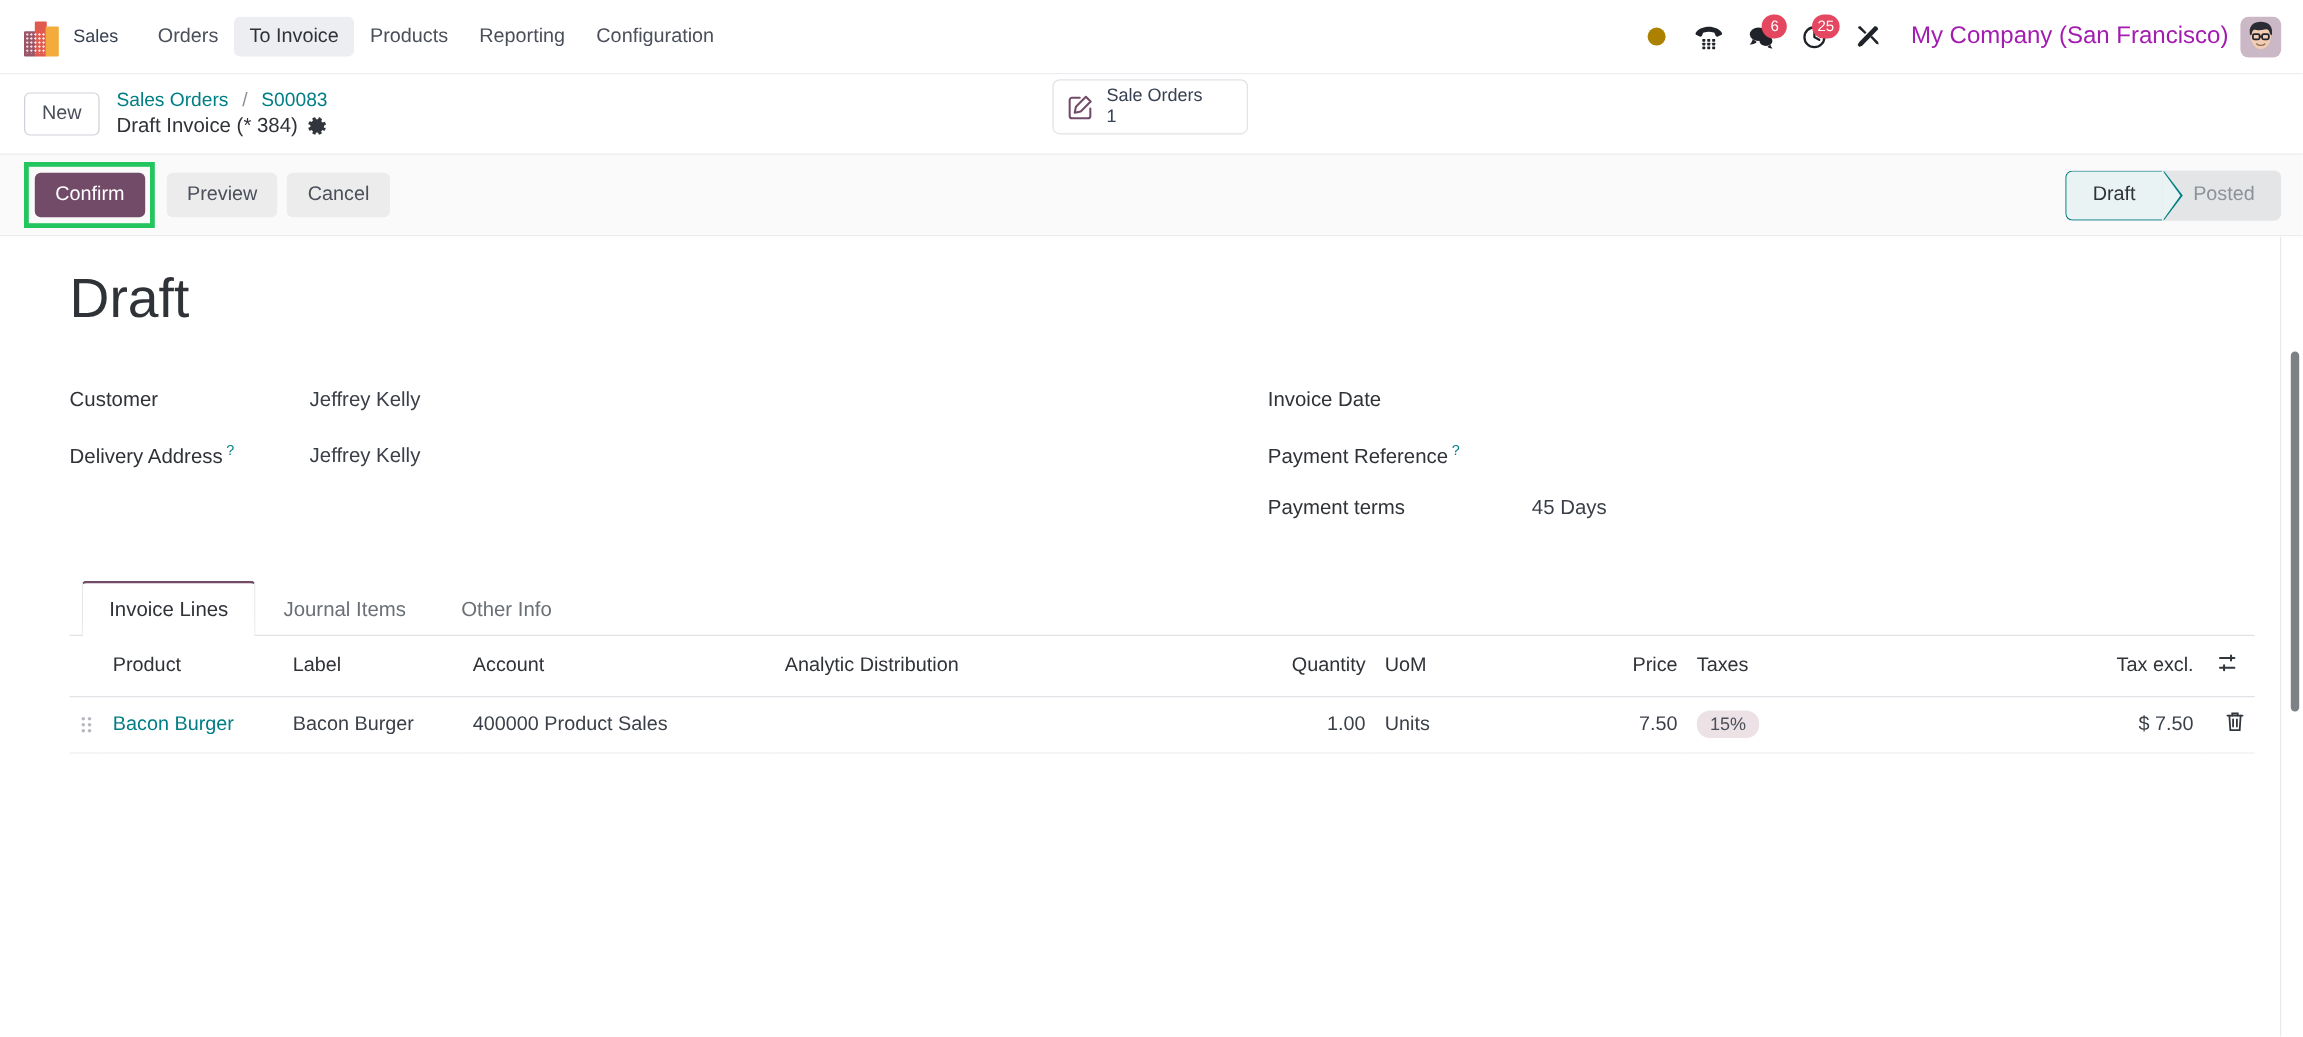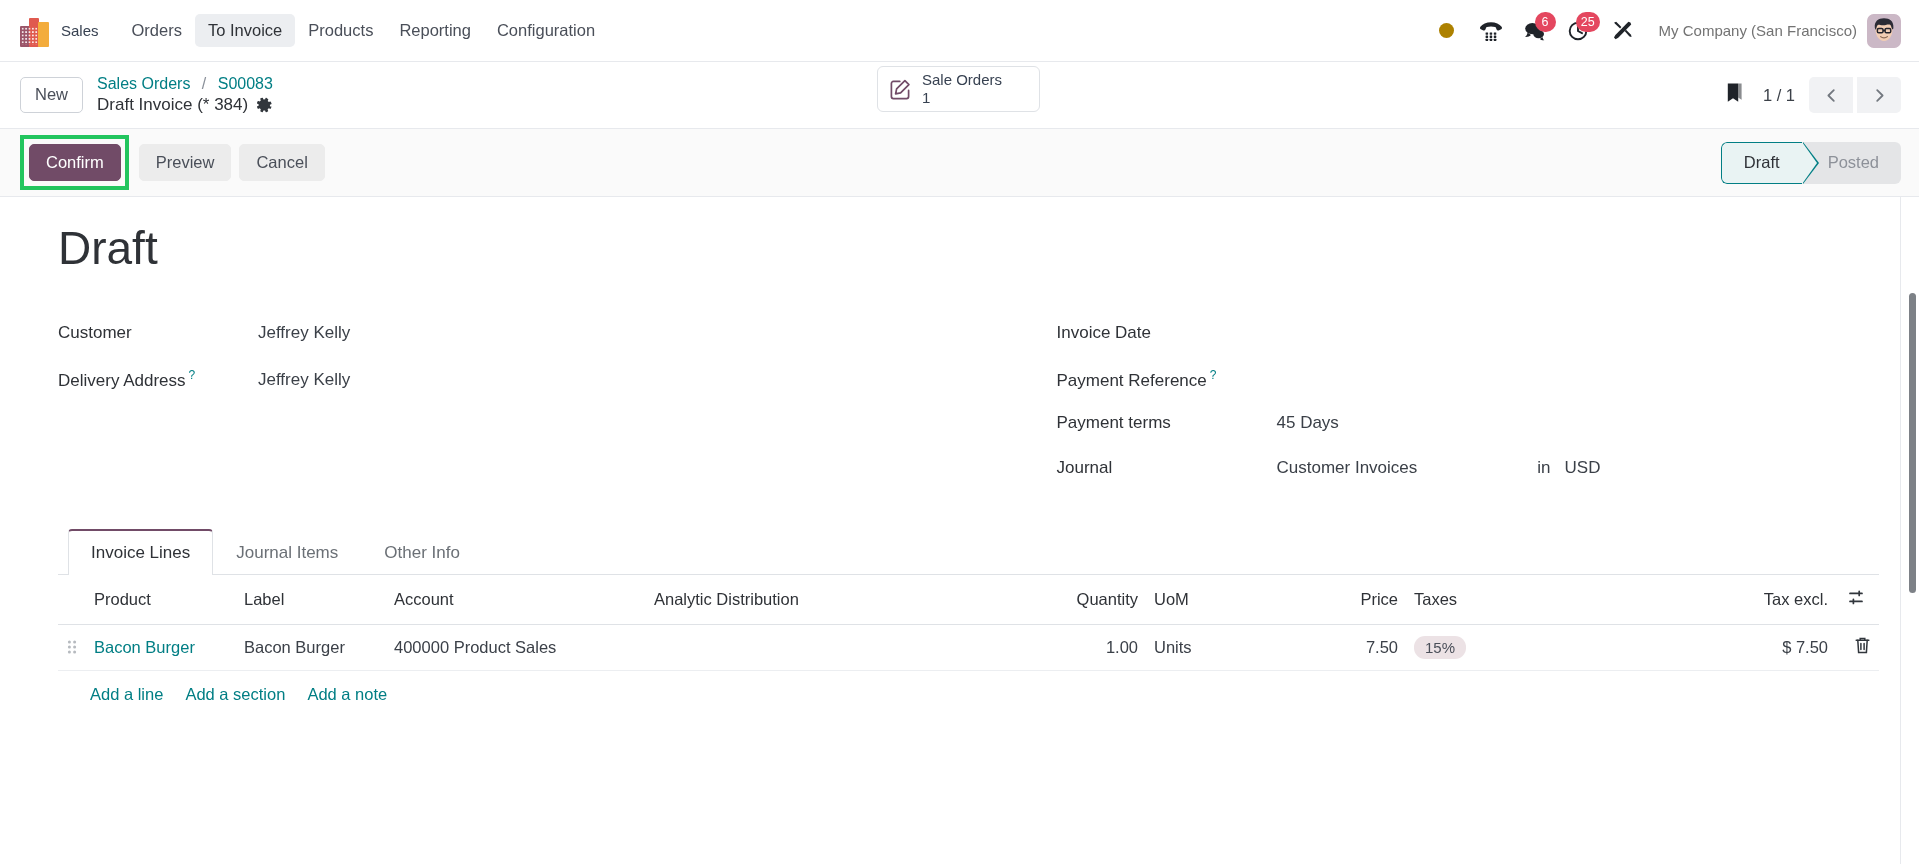--- a/index.html
+++ b/index.html
@@ -88,22 +88,22 @@
     padding: 0 5px;
     background: #e4475f;
     color: #fff;
     border-radius: 11px;
     font-size: 12.5px;
     line-height: 20px;
     text-align: center;
     font-weight: 400;
   }
   .company-name {
-    font-size: 15px;
-    color: #737373;
+    font-size: 20px;
+    color: #a21caf;
     padding: 0 10px 0 14px;
     white-space: nowrap;
     cursor: pointer;
   }
   .avatar {
     width: 34px; height: 34px;
     border-radius: 7px;
     overflow: hidden;
     cursor: pointer;
     flex: none;
@@ -494,39 +494,20 @@
         <path d="M20.6 13.4v6.2a2 2 0 01-2 2H5.4a2 2 0 01-2-2V6.4a2 2 0 012-2h6.4" stroke-linecap="round"></path>
         <path d="M16.9 3.6l4 4-8.3 8.3-5 1 1-5z" stroke-linejoin="round"></path>
       </svg>
     </span>
     <span class="stat-txt">
       <span class="stat-label">Sale Orders</span>
       <span class="stat-value">1</span>
     </span>
   </div>
 
-  <div class="cp-right">
-    <span class="bookmark">
-      <svg width="21" height="26" viewBox="0 0 21 26" fill="currentColor">
-        <path d="M3.8 1.6h10.4v18.2l-5.2-3.6-5.2 3.6z"></path>
-        <path d="M14.2 1.6h3.4v16.2l-3.4-2.4z" opacity=".52"></path>
-      </svg>
-    </span>
-    <span class="pager-count">1 / 1</span>
-    <button class="pager-btn prev">
-      <svg width="17" height="17" viewBox="0 0 17 17" fill="none" stroke="currentColor" stroke-width="1.8" stroke-linecap="round" stroke-linejoin="round">
-        <path d="M10.8 3.2L5.4 8.5l5.4 5.3"></path>
-      </svg>
-    </button>
-    <button class="pager-btn next">
-      <svg width="17" height="17" viewBox="0 0 17 17" fill="none" stroke="currentColor" stroke-width="1.8" stroke-linecap="round" stroke-linejoin="round">
-        <path d="M6.2 3.2l5.4 5.3-5.4 5.3"></path>
-      </svg>
-    </button>
-  </div>
 </div>
 
 <div class="statusbar">
   <span class="hl-box">
     <button class="btn-confirm">Confirm</button>
   </span>
   <button class="btn-sec">Preview</button>
   <button class="btn-sec">Cancel</button>
 
   <div class="status-widget">
@@ -562,26 +543,20 @@
         </div>
         <div class="frow">
           <span class="flabel">
             <span>Payment Reference</span><span class="q">?</span>
           </span>
           <span class="fval"></span>
         </div>
         <div class="frow">
           <span class="flabel">Payment terms</span>
           <span class="fval">45 Days</span>
-        </div>
-        <div class="frow">
-          <span class="flabel">Journal</span>
-          <span class="fval">Customer Invoices</span>
-          <span class="inline-sep">in</span>
-          <span class="fval">USD</span>
         </div>
       </div>
     </div>
 
     <div class="notebook">
       <div class="tabs">
         <div class="tab active">Invoice Lines</div>
         <div class="tab">Journal Items</div>
         <div class="tab">Other Info</div>
       </div>
@@ -639,24 +614,19 @@
                   <path d="M6.2 4.3V2.6h4.6v1.7"></path>
                   <path d="M3.8 4.3l.8 12.1h7.8l.8-12.1"></path>
                   <path d="M6.9 7.4v6M10.1 7.4v6"></path>
                 </svg>
               </span>
             </td>
           </tr>
         </tbody>
       </table>
 
-      <div class="addrow">
-        <span class="addlink">Add a line</span>
-        <span class="addlink">Add a section</span>
-        <span class="addlink">Add a note</span>
-      </div>
     </div>
   </div>
 
   <div class="vscroll">
     <div class="thumb"></div>
   </div>
 </div>
 
 </body></html>

